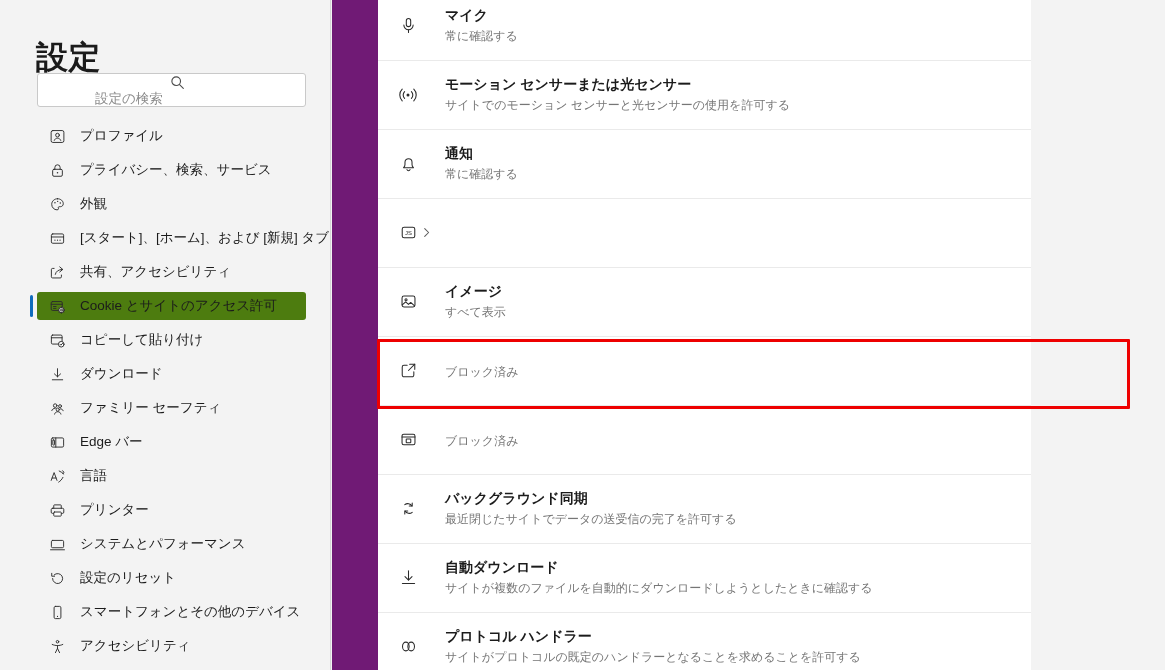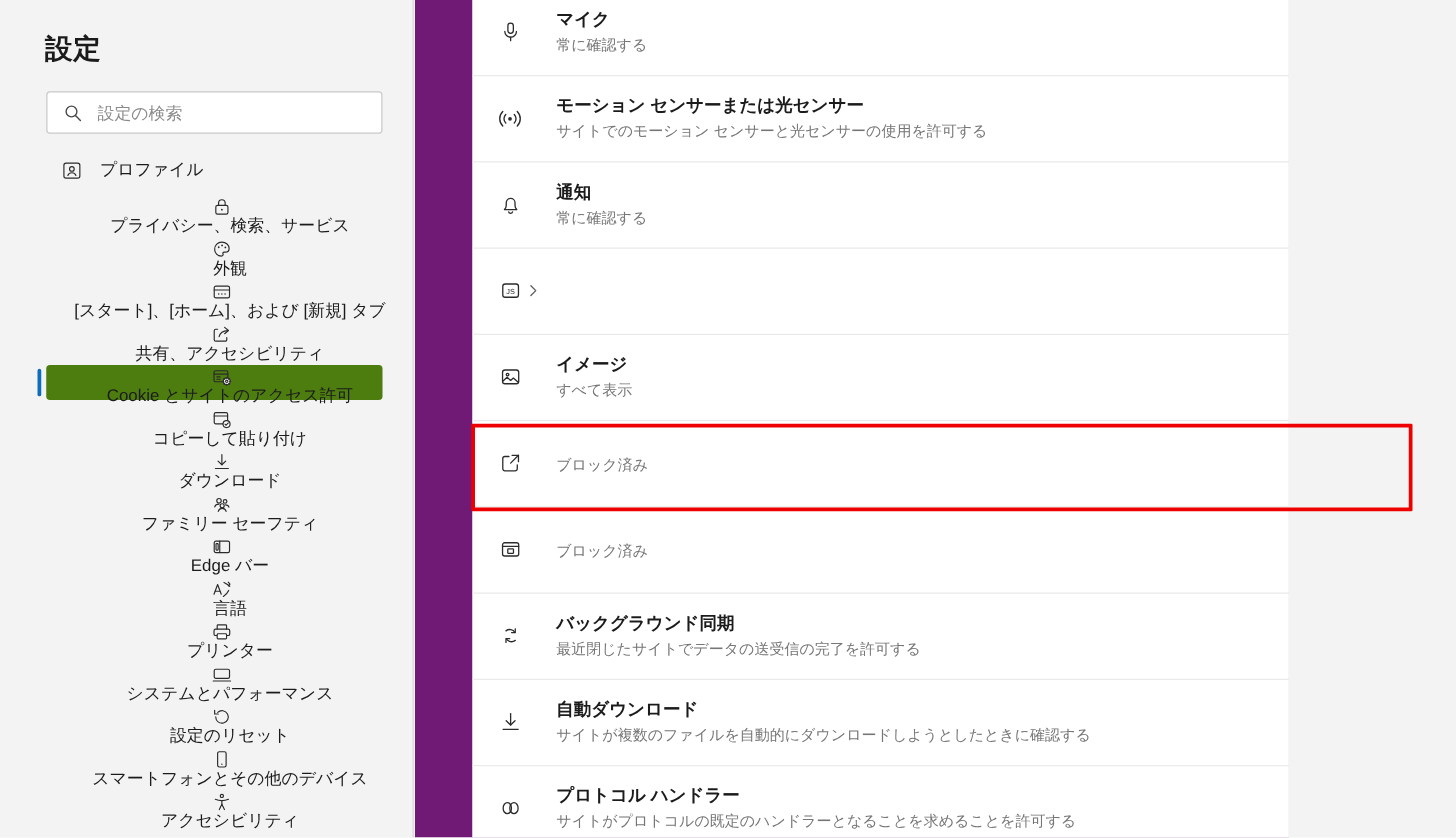--- a/index.html
+++ b/index.html
@@ -30,39 +30,40 @@
     width: 331px;
     height: 670px;
     background: #f3f3f3;
     border-right: 1px solid #d6d6d6;
     overflow: hidden;
   }
 
   #settings-title {
     position: absolute;
     left: 36px;
-    top: 24px;
-    font-size: 22px;
+    top: 36px;
+    font-size: 32px;
     font-weight: 600;
     letter-spacing: 0.5px;
     color: #1b1b1b;
   }
 
   #search-box {
     position: absolute;
     left: 37px;
     top: 73px;
     width: 269px;
     height: 34px;
     background: #ffffff;
     border: 1px solid #c9c9c9;
     border-radius: 3px;
     display: flex;
     align-items: center;
     padding-left: 12px;
+    flex-direction: column;
   }
   #search-box .s-icon {
     width: 16px; height: 16px;
     flex: 0 0 16px;
     display: flex; align-items: center; justify-content: center;
     color: #4a4a4a;
   }
   #search-input {
     flex: 1;
     border: none;
@@ -87,21 +88,21 @@
     position: relative;
     height: 28px;
     margin: 0 25px 0 37px;
     display: flex;
     align-items: center;
     border-radius: 3px;
     padding-left: 11px;
     cursor: default;
   }
   
-  .nav-item + .nav-item { margin-top: 6px; flex-direction: column; }
+  .nav-item + .nav-item { margin-top: 6px; }
 
   .nav-item.selected {
     background: #4d7c0f;
   }
   .nav-item.selected::before {
     content: "";
     position: absolute;
     left: -7px;
     top: 3px;
     width: 3px;

